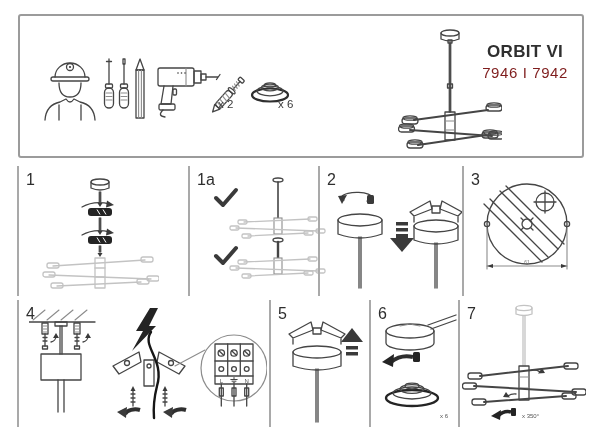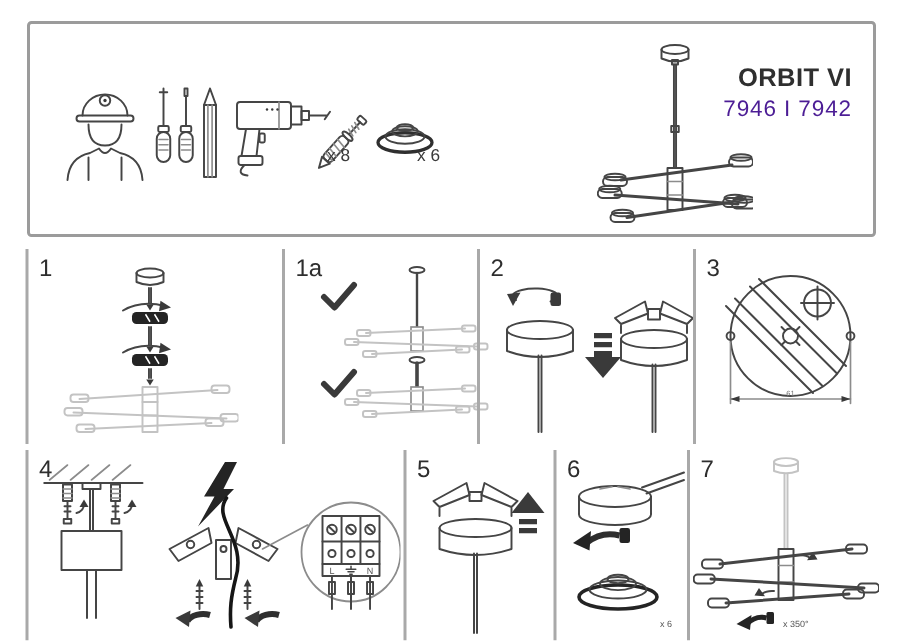--- a/index.html
+++ b/index.html
@@ -3,23 +3,23 @@
 <meta charset="utf-8">
 <style>
   html,body{margin:0;padding:0;background:#fff;width:600px;height:427px;overflow:hidden;
     font-family:"Liberation Sans",sans-serif;}
   .page{position:relative;width:600px;height:427px;background:#fff;}
   
   .header-box{position:absolute;left:18px;top:14px;width:562px;height:140px;
     border:2px solid #9b9b9b;border-radius:3px;background:#fff;}
   .header-box svg{position:absolute;}
   .qty-label{position:absolute;font-size:11.5px;color:#3a3a3a;}
-  .title-block{position:absolute;right:14px;top:26px;text-align:right;line-height:1.15;}
+  .title-block{position:absolute;right:14px;top:26px;text-align:center;line-height:1.15;}
   .product-title{font-size:17px;font-weight:700;color:#2f2f2f;letter-spacing:.3px;}
-  .product-model{font-size:15px;font-weight:400;color:#4c1d95;letter-spacing:.6px;margin-top:2px;}
+  .product-model{font-size:15px;font-weight:400;color:#7f1d1d;letter-spacing:.6px;margin-top:2px;}
   
   .step{position:absolute;border-left:2px solid #a9a9a9;}
   .row1{top:166px;height:130px;}
   .row2{top:300px;height:127px;}
   .step-num{position:absolute;left:7px;top:5px;font-size:16px;color:#2e2e2e;}
   .step svg{position:absolute;}
   
   .ln{fill:none;stroke:#454545;stroke-width:1.3;stroke-linecap:round;stroke-linejoin:round;}
   .ln2{fill:none;stroke:#454545;stroke-width:2;stroke-linecap:round;stroke-linejoin:round;}
   .lt{fill:none;stroke:#c3c3c3;stroke-width:1.3;stroke-linecap:round;stroke-linejoin:round;}
@@ -80,21 +80,21 @@
       <g transform="rotate(42 23 24)">
         <rect class="ln" x="20" y="1" width="6" height="3.5" rx="1"></rect>
         <path class="ln" d="M23,4.5 L23,15"></path>
         <path class="gr" d="M20.5,7 L25.5,8.5 M20.5,10 L25.5,11.5 M20.5,13 L25.5,14.5"></path>
         <ellipse class="ln" cx="23" cy="17" rx="4.2" ry="1.6"></ellipse>
         <rect class="ln" x="19.5" y="18.5" width="7" height="20" rx="2.5"></rect>
         <path class="gr" d="M19.5,23 L26.5,24 M19.5,27 L26.5,28 M19.5,31 L26.5,32 M19.5,35 L26.5,36"></path>
         <polygon class="ln" points="19.5,38.5 26.5,38.5 23,45.5"></polygon>
       </g>
     </svg>
-    <span class="qty-label" style="left:198px;top:82px">x 8</span>
+    <span class="qty-label" style="left:198px;top:82px">x 2</span>
 
     <svg style="left:230px;top:60px" width="40" height="28" viewBox="0 0 40 28">
       <ellipse cx="20" cy="19" rx="18" ry="6.5" style="fill:none;stroke:#2f2f2f;stroke-width:2.2"></ellipse>
       <ellipse class="ln" cx="20" cy="15" rx="13" ry="4.8"></ellipse>
       <ellipse class="ln" cx="20" cy="11.5" rx="8.5" ry="3.4"></ellipse>
       <ellipse class="ln" cx="20" cy="9" rx="5.5" ry="2.2"></ellipse>
     </svg>
     <span class="qty-label" style="left:258px;top:82px">x 6</span>
 
     <svg style="left:378px;top:10px" width="104" height="126" viewBox="0 0 104 126">

